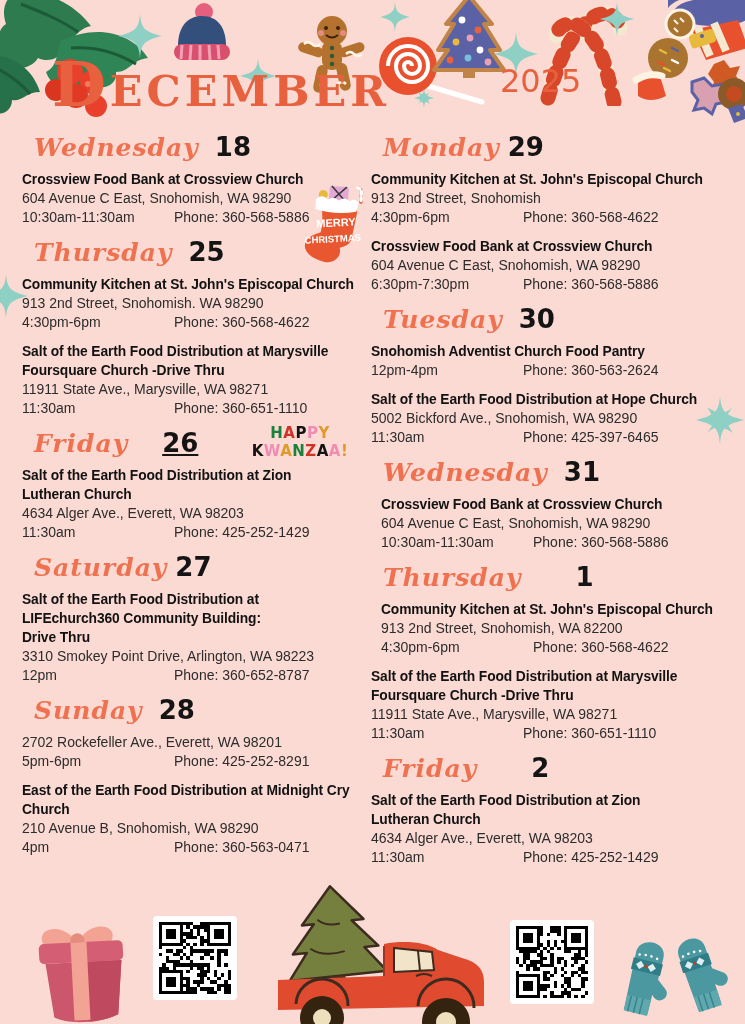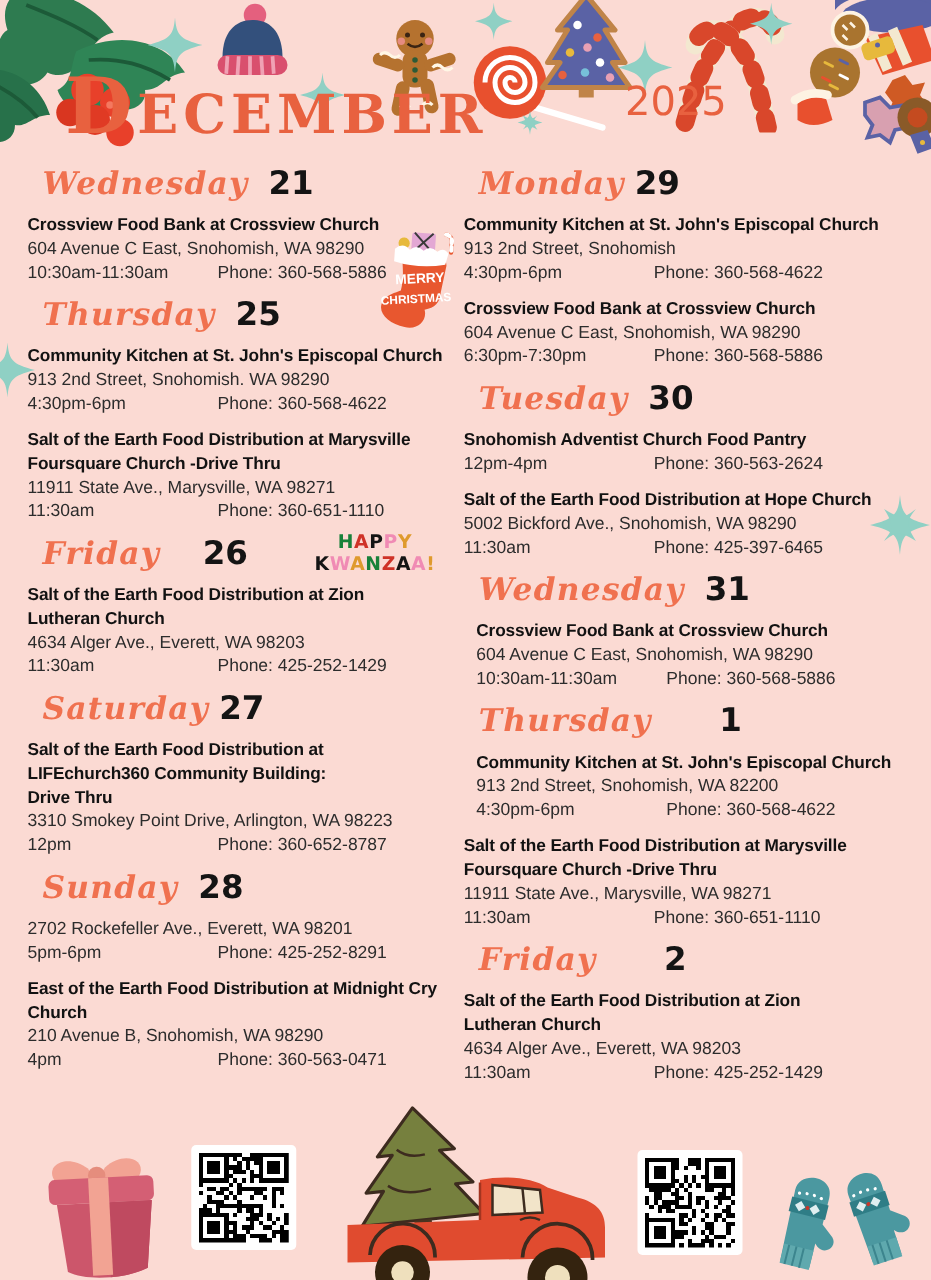--- a/index.html
+++ b/index.html
@@ -30,21 +30,21 @@
   .day-head{ display:flex; align-items:baseline; height:32px; margin-bottom:6px; padding-left:12px; }
   .day-name{
     font-family:"DejaVu Serif", serif; font-style:italic; font-weight:700;
     font-size:25px; color:#f0714f; letter-spacing:1px;
   }
   .day-num{
     font-family:"DejaVu Sans", sans-serif; font-weight:700;
     font-size:26px; color:#141414; margin-left:16px;
   }
   .day-num.tight{ margin-left:8px; }
-  .day-num.mid{ margin-left:34px; }
+  .day-num.mid{ margin-left:34px;text-decoration:underline; }
   .day-num.wide{ margin-left:54px; }
   .event{ margin-bottom:10px; font-size:14px; line-height:19px; color:#2c2c2c; }
   .event-name{
     font-weight:700; font-size:13.8px; letter-spacing:-0.1px;
     color:#121212; white-space:pre-line;
   }
   .tp{ display:flex; }
   .tp .time{ min-width:152px; }
   
   .kwanzaa{
@@ -231,21 +231,21 @@
   </div>
 
   <h1 class="month">December</h1>
   <div class="year">2025</div>
 
   <div class="col col-left">
 
     <div class="day">
       <div class="day-head">
         <span class="day-name">Wednesday</span>
-        <span class="day-num">21</span>
+        <span class="day-num">18</span>
       </div>
       <div class="event">
         <div class="event-name">Crossview Food Bank at Crossview Church</div>
         <div>604 Avenue C East, Snohomish, WA 98290</div>
         <div class="tp">
             <span class="time">10:30am-11:30am</span>
             <span>Phone: 360-568-5886</span>
           </div>
       </div>
     </div>

